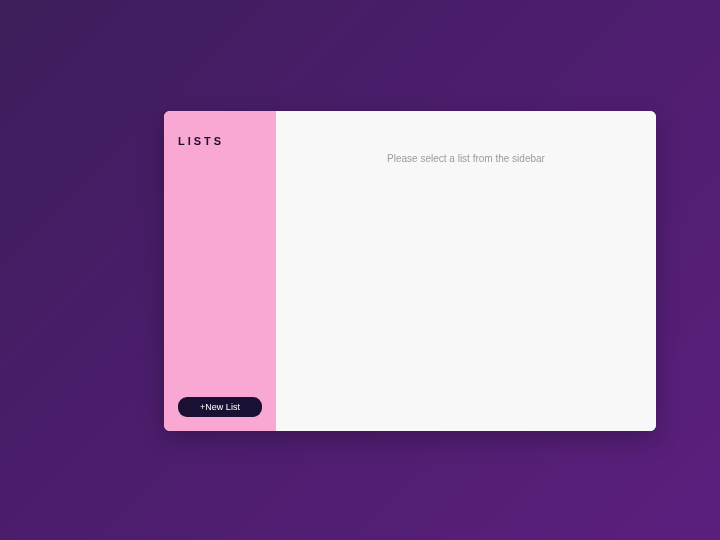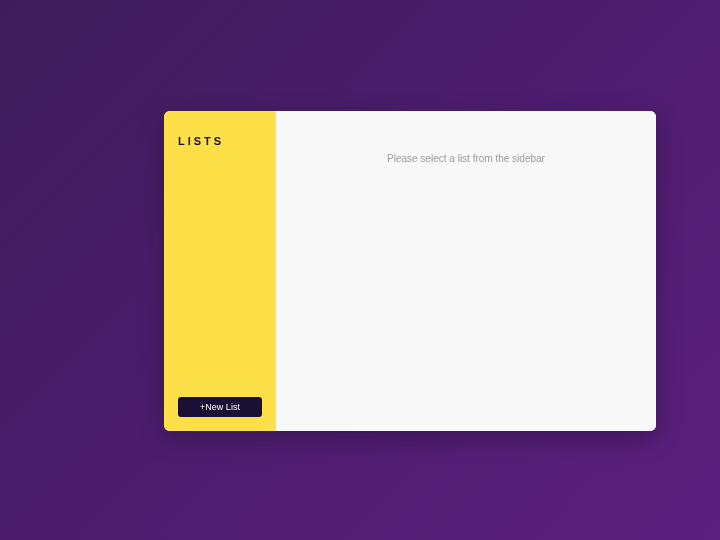--- a/index.html
+++ b/index.html
@@ -18,41 +18,41 @@
       height: 320px;
       background: #fff;
       border-radius: 6px;
       box-shadow: 0 8px 24px rgba(0,0,0,0.25);
       display: flex;
       overflow: hidden;
     }
     .sidebar {
       width: 112px;
       height: 100%;
-      background: #fde047;
+      background: #f9a8d4;
       position: relative;
       padding: 24px 14px 14px 14px;
     }
     .sidebar-title {
       font-size: 11px;
       letter-spacing: 3px;
       font-weight: 600;
       color: #1a1033;
     }
     .new-list-btn {
       position: absolute;
       left: 14px;
       bottom: 14px;
       width: 84px;
       height: 20px;
       background: #1a1033;
       color: #fff;
       font-size: 9px;
       border: none;
-      border-radius: 3px;
+      border-radius: 9px;
       cursor: pointer;
       display: flex;
       align-items: center;
       justify-content: center;
       text-align: right;
     }
     .main {
       flex: 1;
       height: 100%;
       background-color: #f8f8f9;

